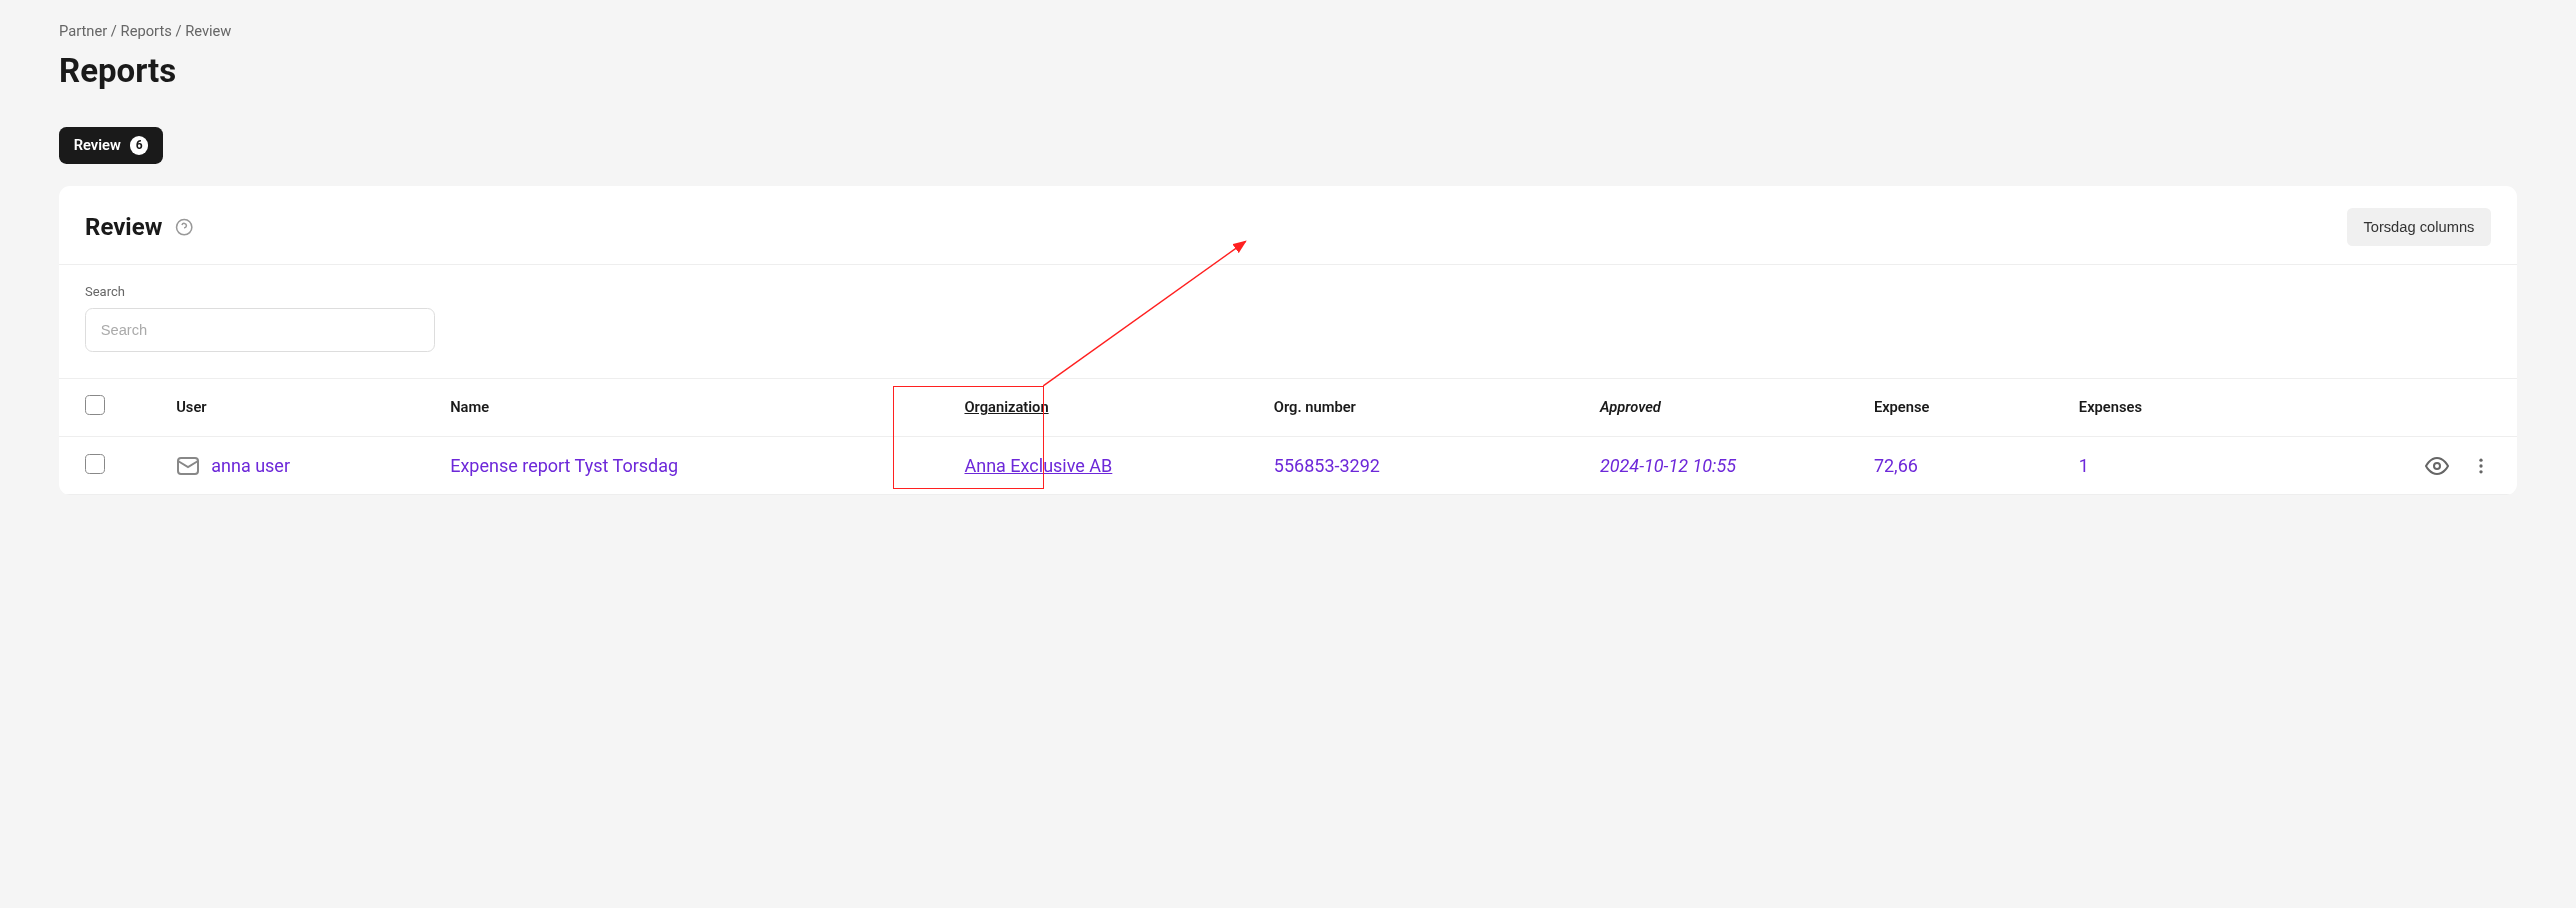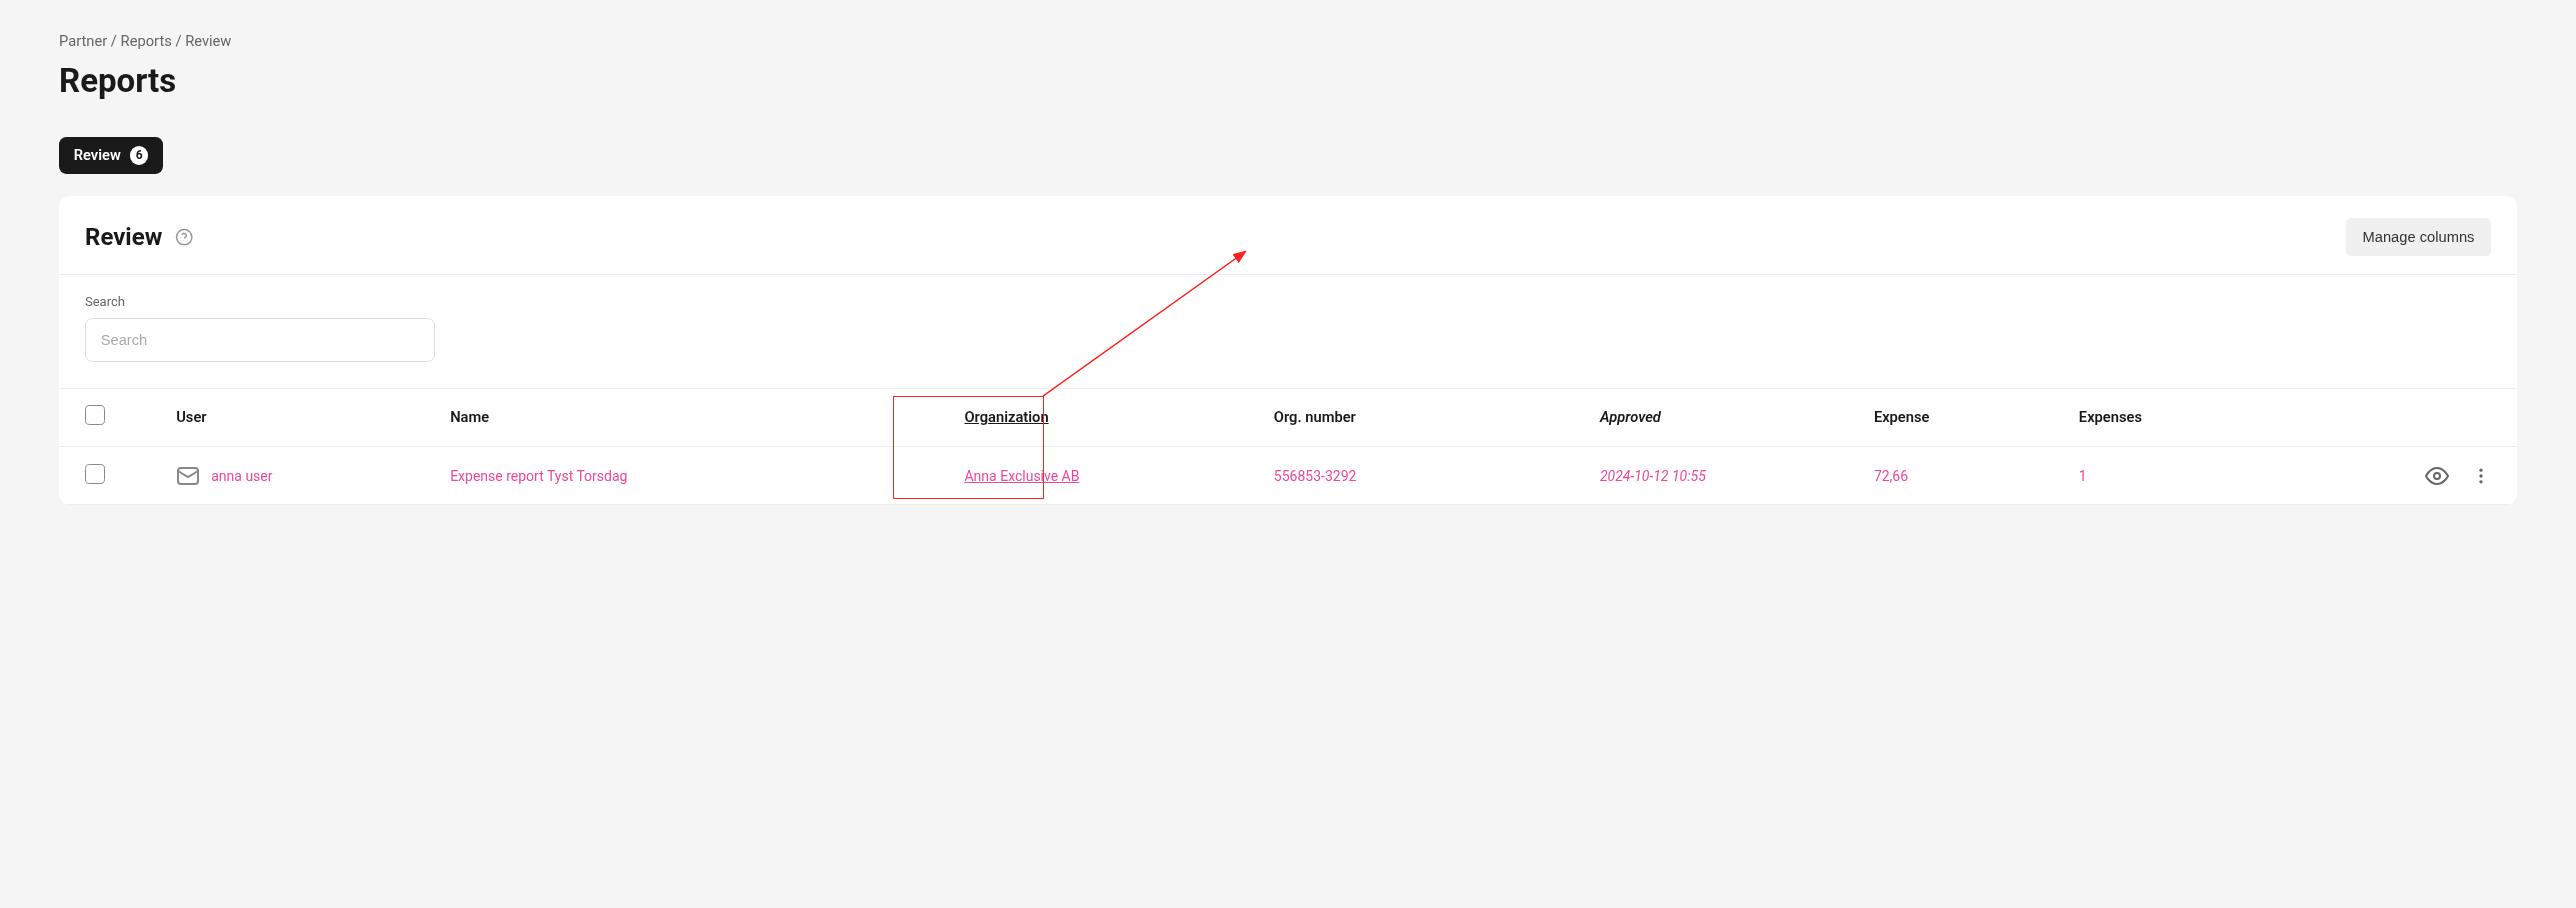--- a/index.html
+++ b/index.html
@@ -7,21 +7,21 @@
       margin: 0;
       padding: 0;
     }
     body {
       font-family: -apple-system, BlinkMacSystemFont, "Segoe UI", Roboto, sans-serif;
       background: #f5f5f5;
       color: #1a1a1a;
       width: 2576px;
     }
     .container {
-      padding: 32px 59px;
+      padding: 22px 59px;
     }
     .breadcrumb {
       font-size: 14.7px;
       color: #666;
       margin-bottom: 11px;
     }
     .breadcrumb a {
       color: #666;
       text-decoration: none;
     }
@@ -133,22 +133,22 @@
       width: 44px;
     }
     th:last-child, td:last-child {
       padding-right: 26px;
     }
     tbody tr {
       border-bottom: 0.9px solid #eee;
     }
     td {
       padding: 16.6px 11px;
-      font-size: 14px;
-      color: #ec4899;
+      font-size: 18px;
+      color: #6d28d9;
       vertical-align: middle;
     }
     .checkbox {
       width: 20px;
       height: 20px;
       border: 1.8px solid #888;
       border-radius: 4.6px;
       display: inline-block;
       cursor: pointer;
       background: #fff;
@@ -220,21 +220,21 @@
       <div class="card-header-left">
         <span class="card-title">Review</span>
         <span class="help-icon">
           <svg width="18.4" height="18.4" viewBox="0 0 24 24" fill="none" stroke="currentColor" stroke-width="2">
             <circle cx="12" cy="12" r="10"></circle>
             <path d="M9.09 9a3 3 0 0 1 5.83 1c0 2-3 3-3 3"></path>
             <line x1="12" y1="17" x2="12.01" y2="17"></line>
           </svg>
         </span>
       </div>
-      <button class="manage-columns-btn">Manage columns</button>
+      <button class="manage-columns-btn">Torsdag columns</button>
     </div>
 
     <div class="divider"></div>
 
     <div class="search-section">
       <label class="search-label">Search</label>
       <input type="text" class="search-input" placeholder="Search" style="">
     </div>
 
     <table>

